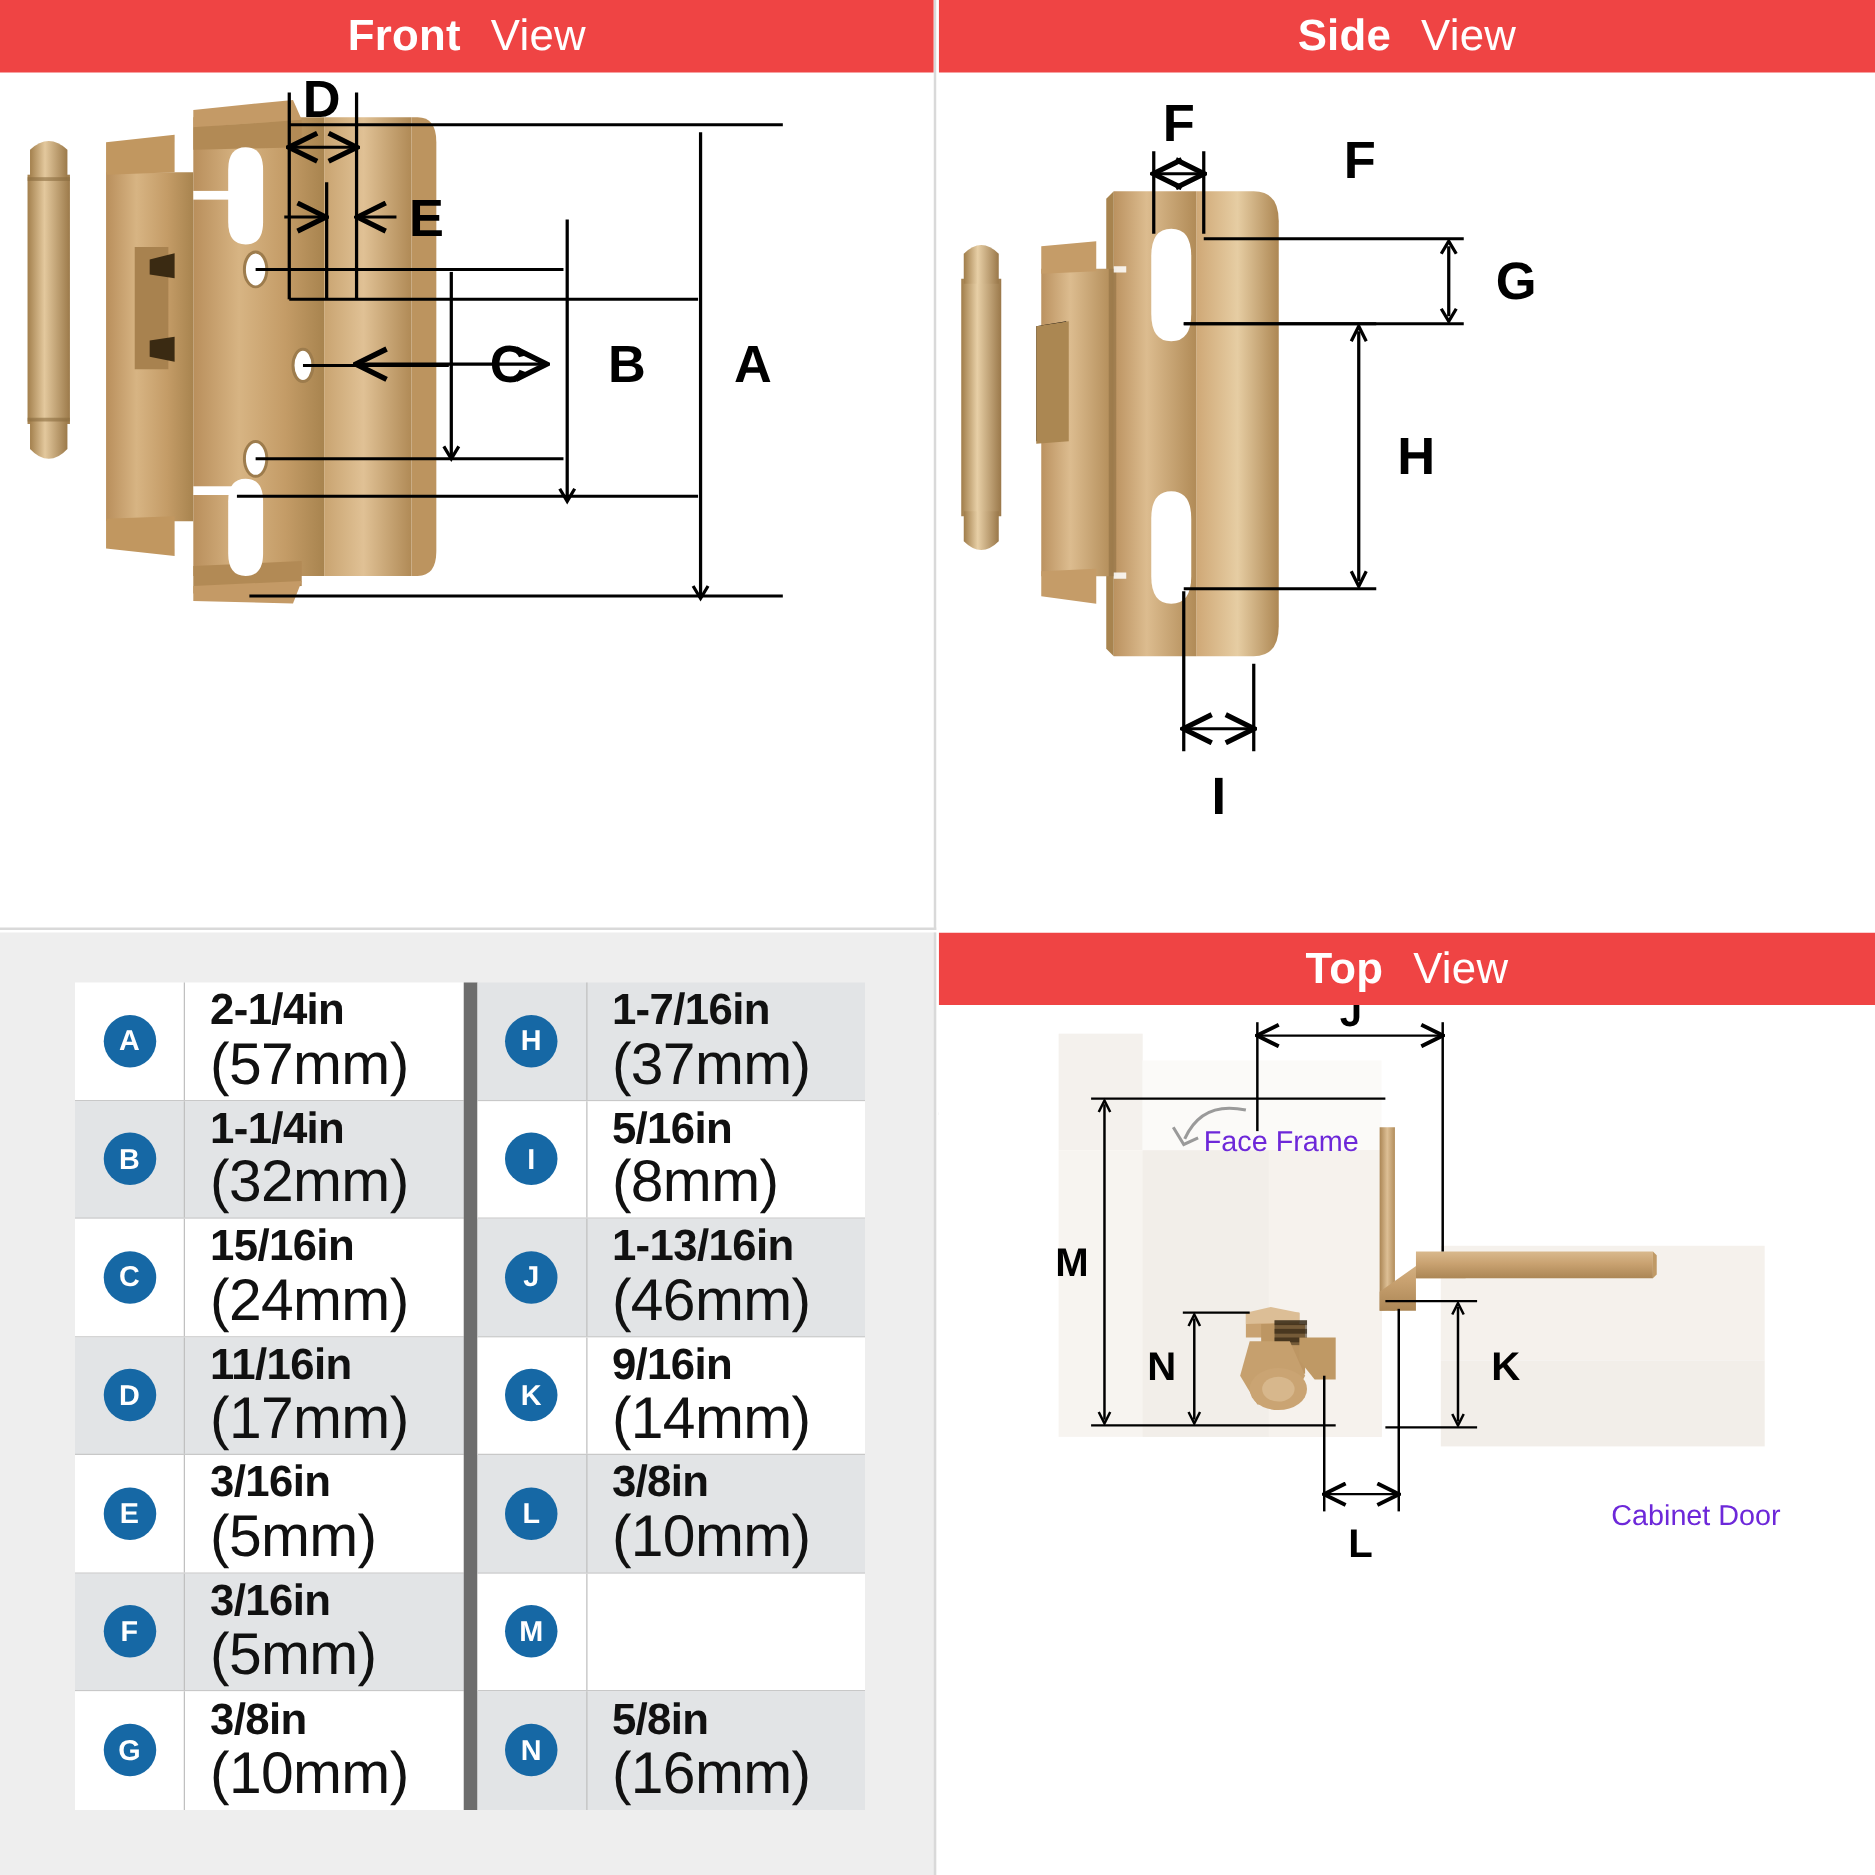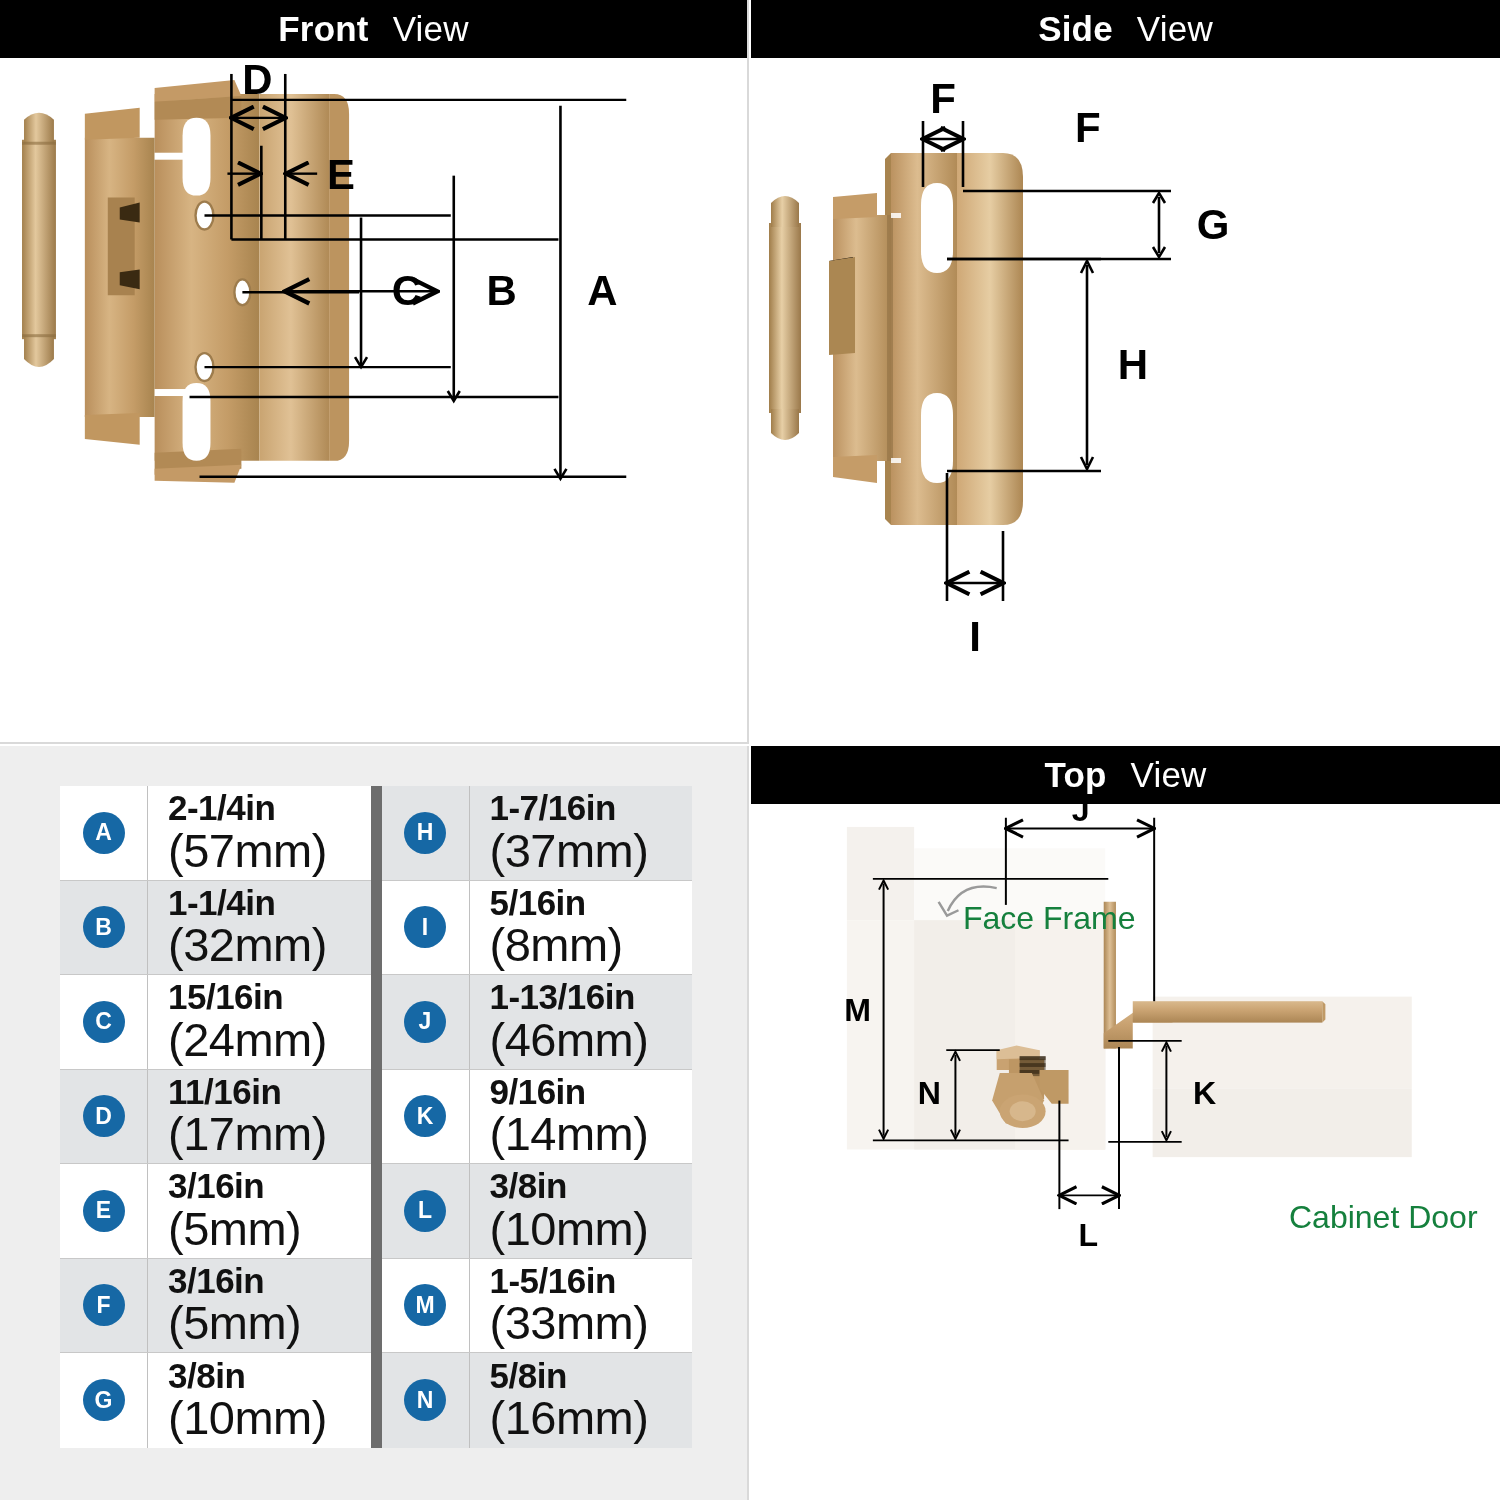--- a/index.html
+++ b/index.html
@@ -8,21 +8,21 @@
     background:#ffffff;
     font-family:"Liberation Sans", sans-serif;
     overflow:hidden;
   }
   .page{position:relative;width:1500px;height:1500px;}
 
   
   .panel{position:absolute;box-sizing:border-box;background:#fff;overflow:hidden;}
   .panel-header{
     position:absolute;left:0;top:0;width:100%;height:58px;
-    background:#000000;color:#fff;
+    background:#ef4444;color:#fff;
     display:flex;align-items:center;justify-content:center;
     font-size:35px;letter-spacing:.2px;
   }
   .panel-header .hb{font-weight:bold;}
   .panel-header .hn{font-weight:normal;margin-left:24px;}
   .panel-body{position:absolute;left:0;top:58px;right:0;bottom:0;}
 
   
   #front-view{left:0;top:0;width:749px;height:744px;border-right:2px solid #d9d9d9;border-bottom:2px solid #d9d9d9;}
   #side-view {left:751px;top:0;width:749px;height:892px;border-bottom:2px solid #d9d9d9;}
@@ -55,21 +55,21 @@
     font-size:23px;font-weight:bold;
   }
   .val-cell{padding-left:20px;line-height:1.04;color:#111;}
   .val-in{font-size:35px;font-weight:bold;letter-spacing:-.5px;}
   .val-mm{font-size:47px;font-weight:normal;letter-spacing:-.5px;}
   .col-divider{
     width:11px;flex:0 0 11px;background:#6d6d6d;
   }
 
   
-  .tv-label{position:absolute;color:#15803d;font-size:32px;}
+  .tv-label{position:absolute;color:#6d28d9;font-size:23px;}
 </style>
 </head>
 <body>
 
 <div class="page">
 
   <div class="panel" id="front-view">
     <div class="panel-header">
       <span class="hb">Front</span>
       <span class="hn">View</span>
@@ -378,24 +378,20 @@
               <div class="badge">L</div>
             </div>
             <div class="val-cell">
               <div class="val-in">3/8in</div>
               <div class="val-mm">(10mm)</div>
             </div>
           </div>
           <div class="trow white">
             <div class="badge-cell">
               <div class="badge">M</div>
-            </div>
-            <div class="val-cell">
-              <div class="val-in">1-5/16in</div>
-              <div class="val-mm">(33mm)</div>
             </div>
           </div>
           <div class="trow grey" style="border-bottom:none;">
             <div class="badge-cell">
               <div class="badge">N</div>
             </div>
             <div class="val-cell">
               <div class="val-in">5/8in</div>
               <div class="val-mm">(16mm)</div>
             </div>

